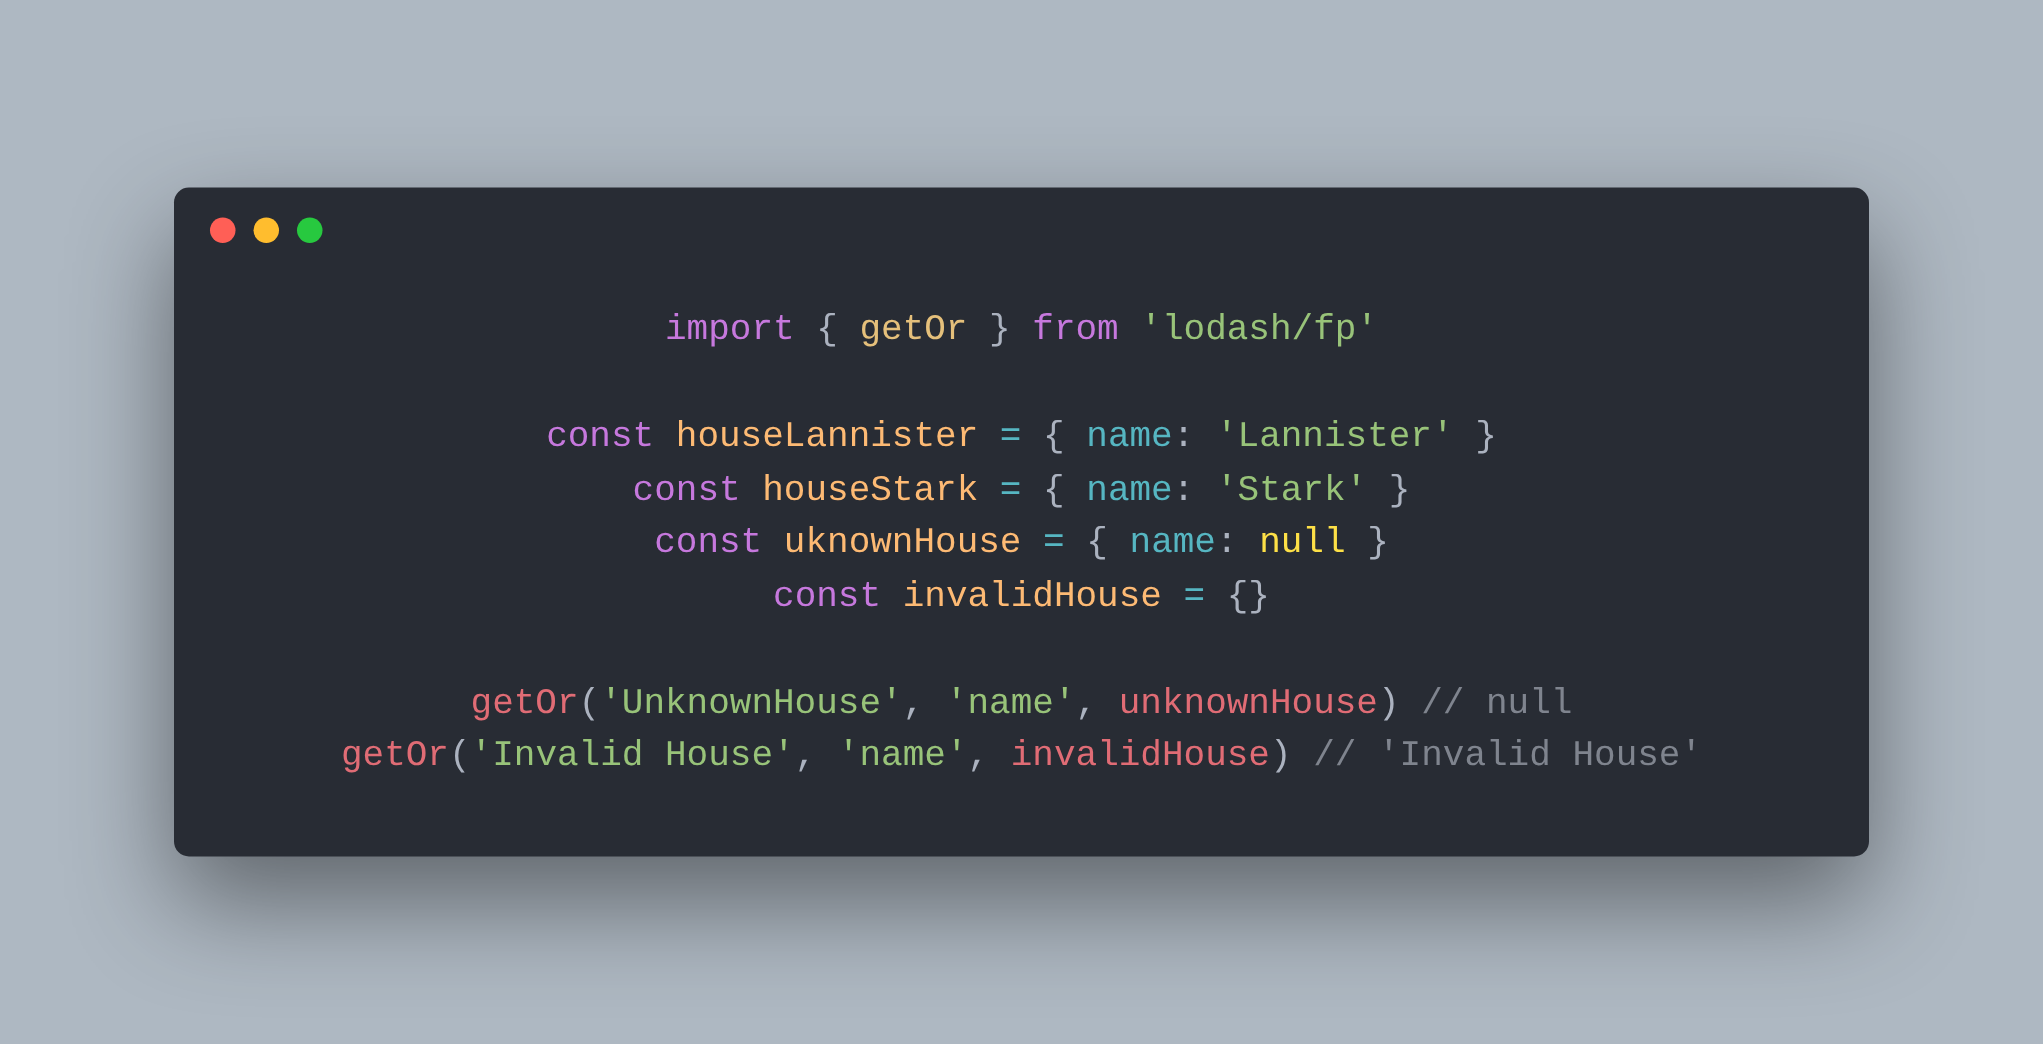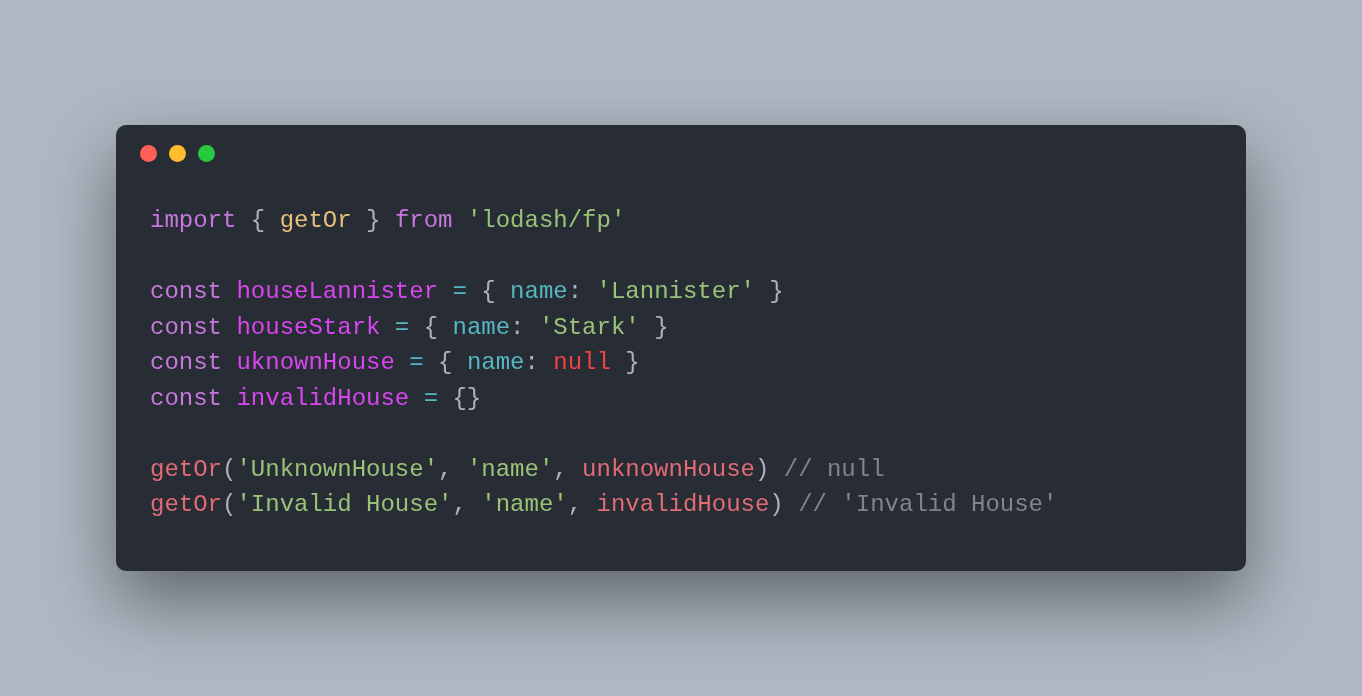--- a/index.html
+++ b/index.html
@@ -10,20 +10,21 @@
     align-items: center;
     justify-content: center;
     font-family: 'SF Mono', 'Menlo', 'Consolas', 'Liberation Mono', monospace;
   }
   .window {
     width: 1130px;
     background: #282c34;
     border-radius: 10px;
     box-shadow: 0 30px 70px rgba(0,0,0,0.45);
     overflow: hidden;
+    text-align: center;
   }
   .titlebar {
     height: 56px;
     display: flex;
     align-items: center;
     padding: 0 24px;
     gap: 12px;
   }
   .dot {
     width: 17px;
@@ -40,25 +41,25 @@
     line-height: 1.48;
     color: #abb2bf;
     white-space: pre;
     font-weight: 500;
   }
   .kw   { color: #c678dd; }  
   .fn   { color: #e5c07b; }  
   .fncall { color: #e06c75; }
   .prop { color: #56b6c2; margin-top: 10px; }  
   .str  { color: #98c379; }
-  .null { color: #ef4444; }
+  .null { color: #fde047; }
   .punc { color: #abb2bf; }
   .op   { color: #56b6c2; }
   .cmt  { color: #7f848e; }
-  .white{ color: #d946ef; }
+  .white{ color: #fdba74; }
 </style>
 </head>
 <body>
 
 <div class="window">
   <div class="titlebar">
     <span class="dot red"></span>
     <span class="dot yellow"></span>
     <span class="dot green"></span>
   </div>

